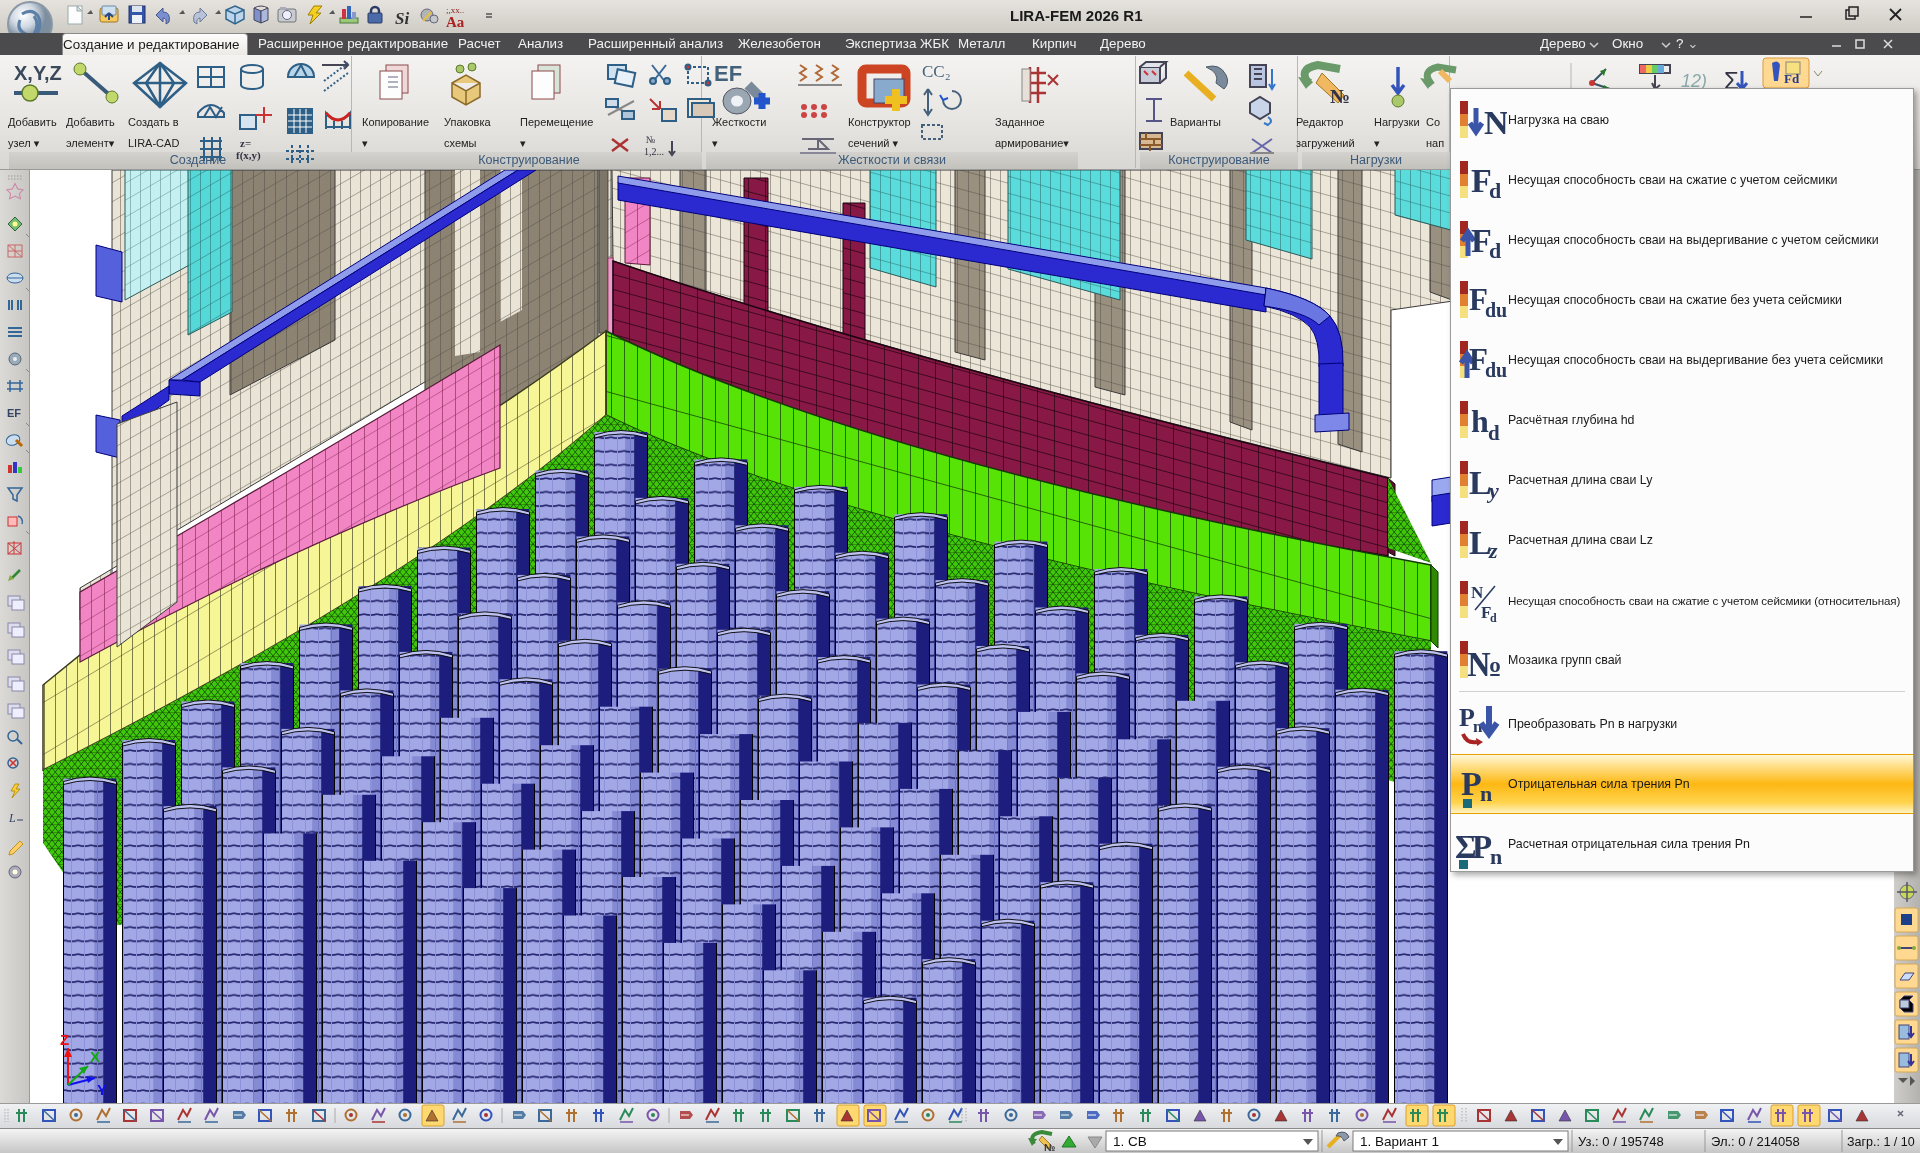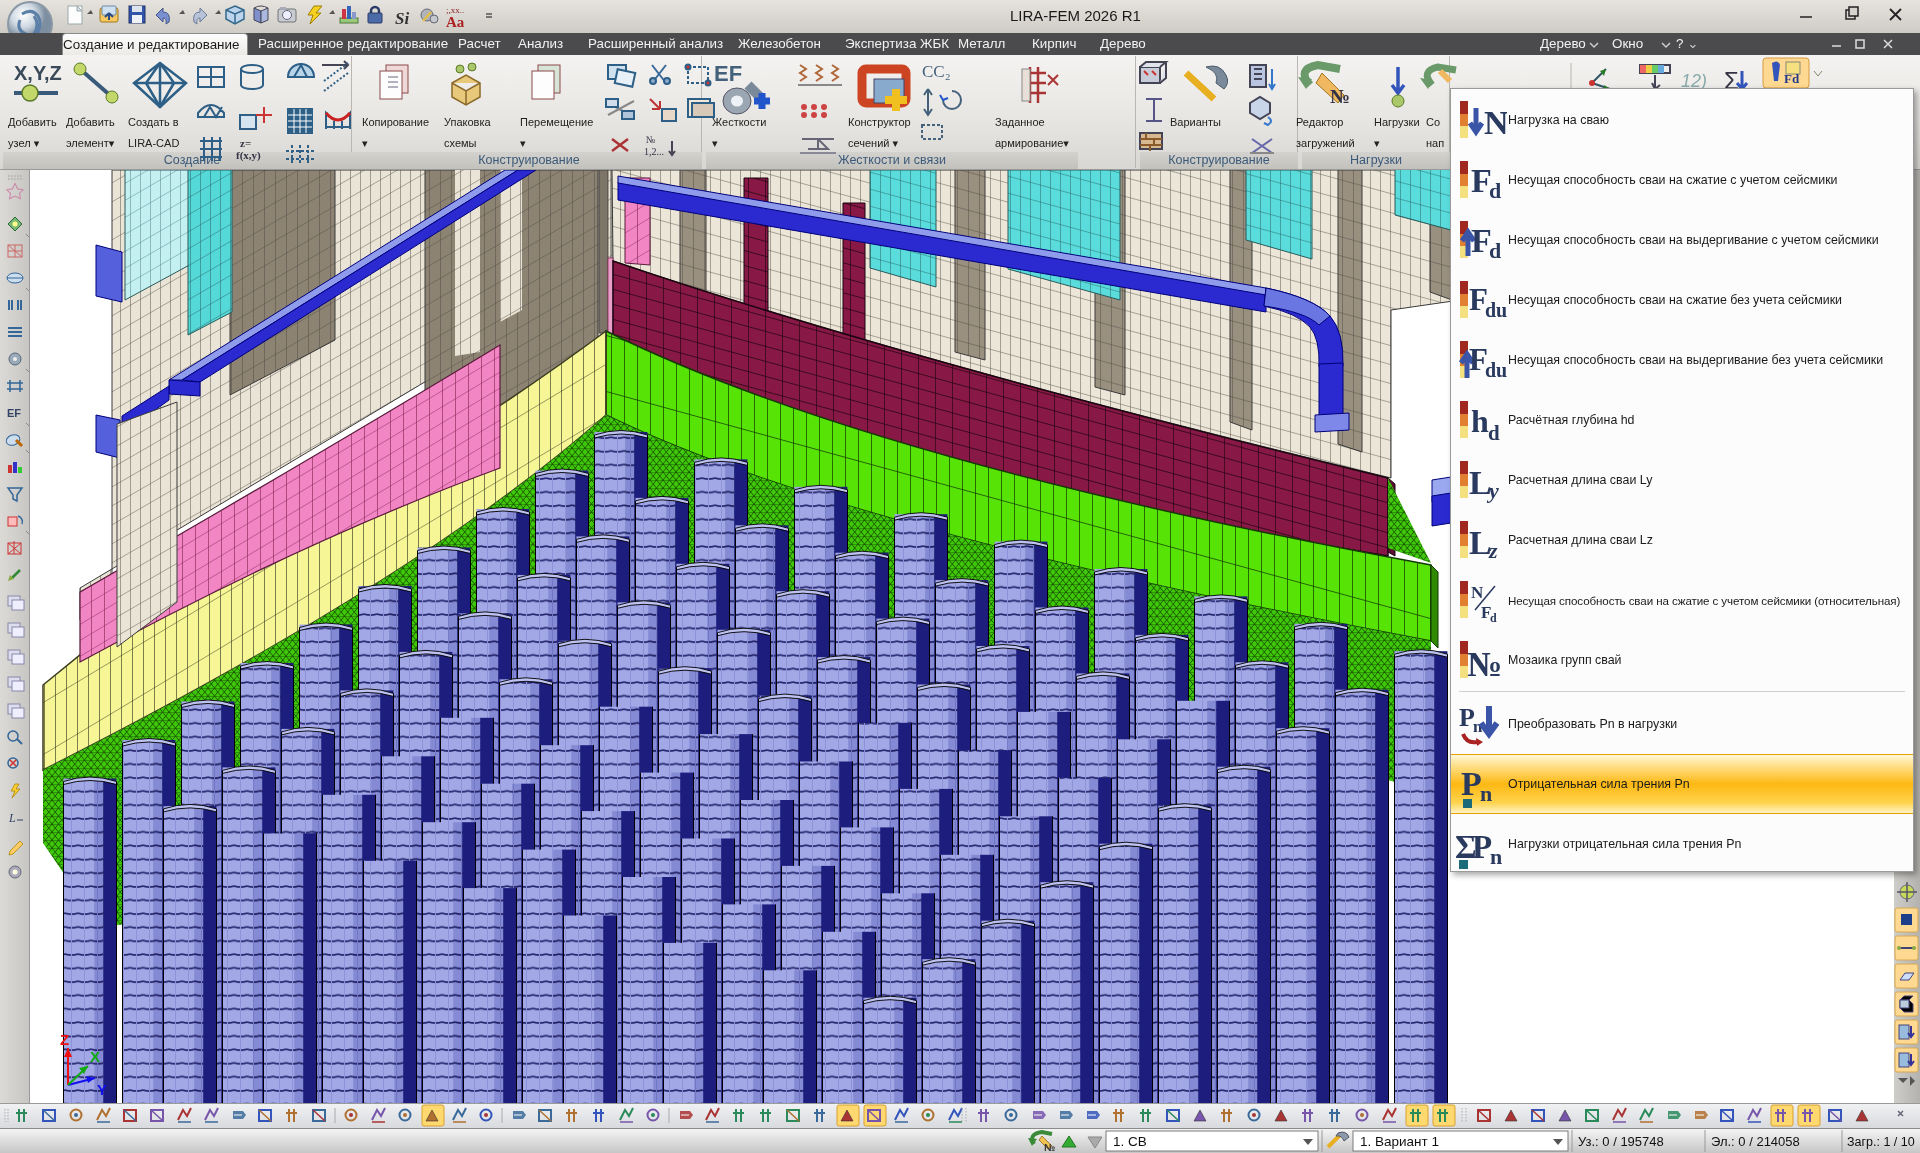--- a/index.html
+++ b/index.html
@@ -1,17 +1,17 @@
 <!DOCTYPE html>
 <html><head><meta charset="utf-8"><style>
 *{margin:0;padding:0;box-sizing:border-box}
 body{width:1920px;height:1153px;overflow:hidden;position:relative;font-family:"Liberation Sans",sans-serif;background:#d6d2cd}
 .abs{position:absolute}
 #title{left:0;top:0;width:1920px;height:33px;background:linear-gradient(#e6e3de,#cfccc6)}
-#ttext{left:1010px;top:7px;font-size:15px;font-weight:normal;color:#1a1a1a}
+#ttext{left:1010px;top:7px;font-size:15px;font-weight:bold;color:#1a1a1a}
 #tabs{left:0;top:33px;width:1920px;height:22px;background:#4b4b4d}
 .tab{position:absolute;top:33px;height:22px;color:#f2f2f2;font-size:13.4px;line-height:22px;text-align:left;white-space:nowrap}
 #activetab{background:linear-gradient(#fdfdfd,#eceae6);color:#1a1a1a;border-radius:4px 4px 0 0;border:1px solid #8a8a8a;border-bottom:none}
 #ribbon{left:0;top:55px;width:1920px;height:115px;background:linear-gradient(#f4f3f1 0%,#e8e6e3 55%,#d9d7d3 100%);border-bottom:1px solid #9a9a9a}
 .grp{position:absolute;top:56px;height:112px;border-right:1px solid #bab7b2}
 .glabel{position:absolute;top:152px;height:17px;font-size:12.5px;color:#3b5a7a;text-align:center;background:linear-gradient(#d4d2ce,#c3c1bc);line-height:16px}
 .bb{position:absolute;font-size:11px;color:#222;text-align:left;line-height:21px}
 #lbar{left:0;top:170px;width:30px;height:933px;background:linear-gradient(90deg,#dcdad6,#c8c6c2);border-right:1px solid #9a9a9a}
 #rbar{left:1894px;top:170px;width:26px;height:933px;background:linear-gradient(90deg,#cfcdc9,#b4b2ae)}
 #bbar{left:0;top:1103px;width:1920px;height:25px;background:linear-gradient(#f0f1f3,#d8dade);border-top:1px solid #9a9a9a}
@@ -665,21 +665,21 @@
 <div class="tab" style="left:1676px;width:40px">? <span style="color:#ccc">⌄</span></div>
 <svg class="abs" style="left:1586px;top:33px" width="334" height="22">
     <path d="M4 10 l4 4 4 -4" fill="none" stroke="#ccc" stroke-width="1.5"></path>
     <path d="M76 10 l4 4 4 -4" fill="none" stroke="#ccc" stroke-width="1.5"></path>
     <path d="M246 13 h9" stroke="#ddd" stroke-width="1.5"></path>
     <rect x="270" y="7" width="8" height="8" fill="none" stroke="#ddd" stroke-width="1.5"></rect>
     <path d="M298 7 l8 8 m0 -8 l-8 8" stroke="#ddd" stroke-width="1.5"></path>
   </svg>
 <div id="ribbon" class="abs"></div>
 <div class="grp" style="left:3px;width:349px"></div>
-<div class="glabel" style="left:3px;width:378px">Создание</div>
+<div class="glabel" style="left:9px;width:378px">Создание</div>
 <div class="grp" style="left:356px;width:346px"></div>
 <div class="glabel" style="left:356px;width:346px">Конструирование</div>
 <div class="grp" style="left:706px;width:430px"></div>
 <div class="glabel" style="left:706px;width:372px">Жесткости и связи</div>
 <div class="grp" style="left:1140px;width:158px"></div>
 <div class="glabel" style="left:1140px;width:158px">Конструирование</div>
 <div class="grp" style="left:1302px;width:148px"></div>
 <div class="glabel" style="left:1302px;width:148px">Нагрузки</div>
 <div class="bb" style="left:8px;top:112px;width:58px">Добавить<br>узел ▾</div>
 <div class="bb" style="left:66px;top:112px;width:64px">Добавить<br>элемент▾</div>
@@ -1205,14 +1205,14 @@
       </svg>
       <div class="mtext" style="">Отрицательная сила трения Pn</div>
     </div>
     <div class="mi" style="top:725px">
       <svg class="abs" style="left:0;top:0" width="56" height="59">
         <text x="4" y="44" font-size="33" font-family="Liberation Serif,serif" font-weight="bold" fill="#2a3a5e">Σ</text>
         <text x="21" y="44" font-size="33" font-family="Liberation Serif,serif" font-weight="bold" fill="#2a3a5e">P</text>
         <text x="39" y="50" font-size="22" font-family="Liberation Serif,serif" font-weight="bold" fill="#2a3a5e">n</text>
         <rect x="8" y="46" width="9" height="9" fill="#1a6a7a"></rect>
       </svg>
-      <div class="mtext" style="">Нагрузки отрицательная сила трения Pn</div>
+      <div class="mtext" style="">Расчетная отрицательная сила трения Pn</div>
     </div>
   </div>
 </body></html>

